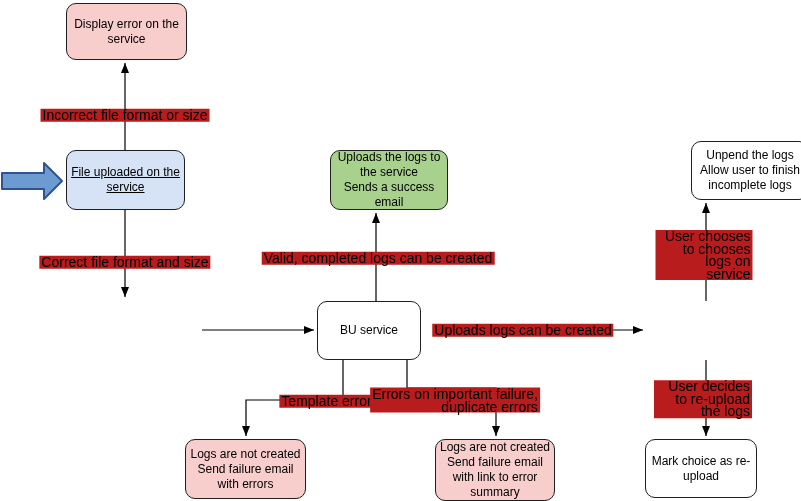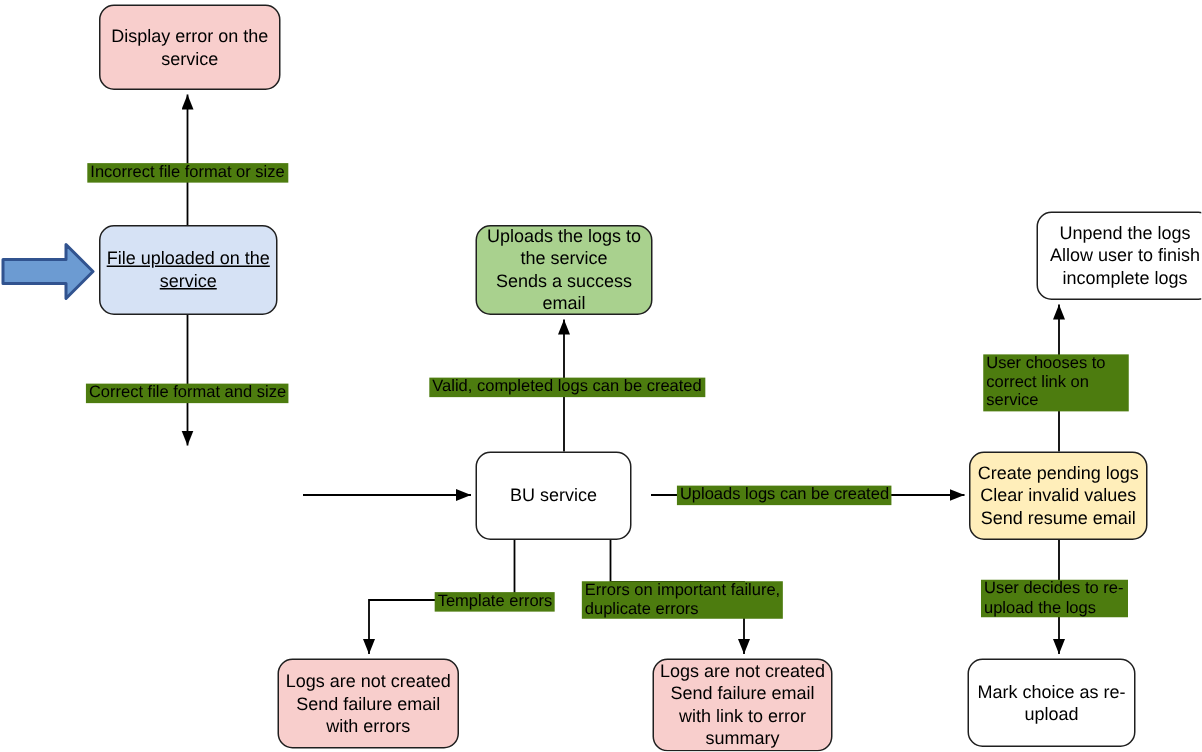--- a/index.html
+++ b/index.html
@@ -5,22 +5,22 @@
   html,body{margin:0;padding:0;background:#ffffff;}
   #canvas{position:relative;width:801px;height:501px;background:#ffffff;overflow:hidden;
           font-family:"Liberation Sans", sans-serif;color:#000;}
   #wires{position:absolute;left:0;top:0;z-index:1;}
   .node{position:absolute;box-sizing:border-box;z-index:3;
         border:1px solid #1f1f1f;border-radius:10px;background:#fff;
         display:flex;align-items:center;justify-content:center;
         text-align:center;white-space:pre-line;
         font-size:12px;line-height:15px;padding:2px 3px;}
   .elabel{position:absolute;z-index:2;transform:translate(-50%,-50%);
-          background:#4d7c0f;padding:0 2px;white-space:pre-line;text-align:left;
-          font-size:11px;line-height:12.5px;}
+          background:#b91c1c;padding:0 2px;white-space:pre-line;text-align:right;
+          font-size:14px;line-height:12.5px;}
 </style>
 </head>
 <body>
 
 <div id="canvas">
 
   <svg id="wires" width="801" height="501">
     <defs>
       <marker id="arr" markerUnits="userSpaceOnUse" markerWidth="12" markerHeight="10" refX="10" refY="4" orient="auto">
         <path d="M0,0 L10,4 L0,8 Z" fill="#000"></path>
@@ -48,40 +48,37 @@
     <polygon points="2,173 44,173 44,163 62,181 44,199 44,189 2,189" stroke-width="2" stroke-linejoin="round" stroke="#31538f" fill="#6c9bd2"></polygon>
   </svg>
 
   <div class="elabel" style="left:125px;top:115px">Incorrect file format or size</div>
   <div class="elabel" style="left:378px;top:258px">Valid, completed logs can be created</div>
   <div class="elabel" style="left:125px;top:262px">Correct file format and size</div>
   <div class="elabel" style="left:523px;top:330px">Uploads logs can be created</div>
   <div class="elabel" style="left:330px;top:401px">Template errors</div>
   <div class="elabel" style="left:455px;top:400px">Errors on important failure,
 duplicate errors</div>
-  <div class="elabel" style="left:704px;top:255px">User chooses to correct link on service</div>
+  <div class="elabel" style="left:704px;top:255px">User chooses to chooses logs on service</div>
   <div class="elabel" style="left:703px;top:399px">User decides to re-upload the logs</div>
 
   <div class="node" style="left: 66px; top: 3px; width: 121px; height: 57px; background: rgb(248, 206, 204);">Display error on the
 service</div>
 
   <div class="node" style="left: 66px; top: 150px; width: 119px; height: 60px; background: rgb(214, 226, 245); text-decoration: underline;">File uploaded on the
 service</div>
 
 
   <div class="node" style="left: 317px; top: 301px; width: 104px; height: 59px; background: rgb(255, 255, 255);">BU service</div>
 
-  <div class="node" style="left: 317px; top: 150px; width: 118px; height: 60px; background: rgb(169, 209, 142); text-align: center;">Uploads the logs to
+  <div class="node" style="left: 330px; top: 150px; width: 118px; height: 60px; background: rgb(169, 209, 142); text-align: center;">Uploads the logs to
 the service
 Sends a success
 email</div>
 
-  <div class="node" style="left: 646px; top: 301px; width: 119px; height: 59px; background: rgb(255, 238, 186);">Create pending logs
-Clear invalid values
-Send resume email</div>
 
   <div class="node" style="left: 647px; top: 141px; width: 118px; height: 59px; background: rgb(255, 255, 255); margin-left: 44px;">Unpend the logs
 Allow user to finish
 incomplete logs</div>
 
   <div class="node" style="left: 645px; top: 439px; width: 112px; height: 59px; background: rgb(255, 255, 255);">Mark choice as re-
 upload</div>
 
   <div class="node" style="left: 185px; top: 439px; width: 121px; height: 60px; background: rgb(248, 206, 204);">Logs are not created
 Send failure email

